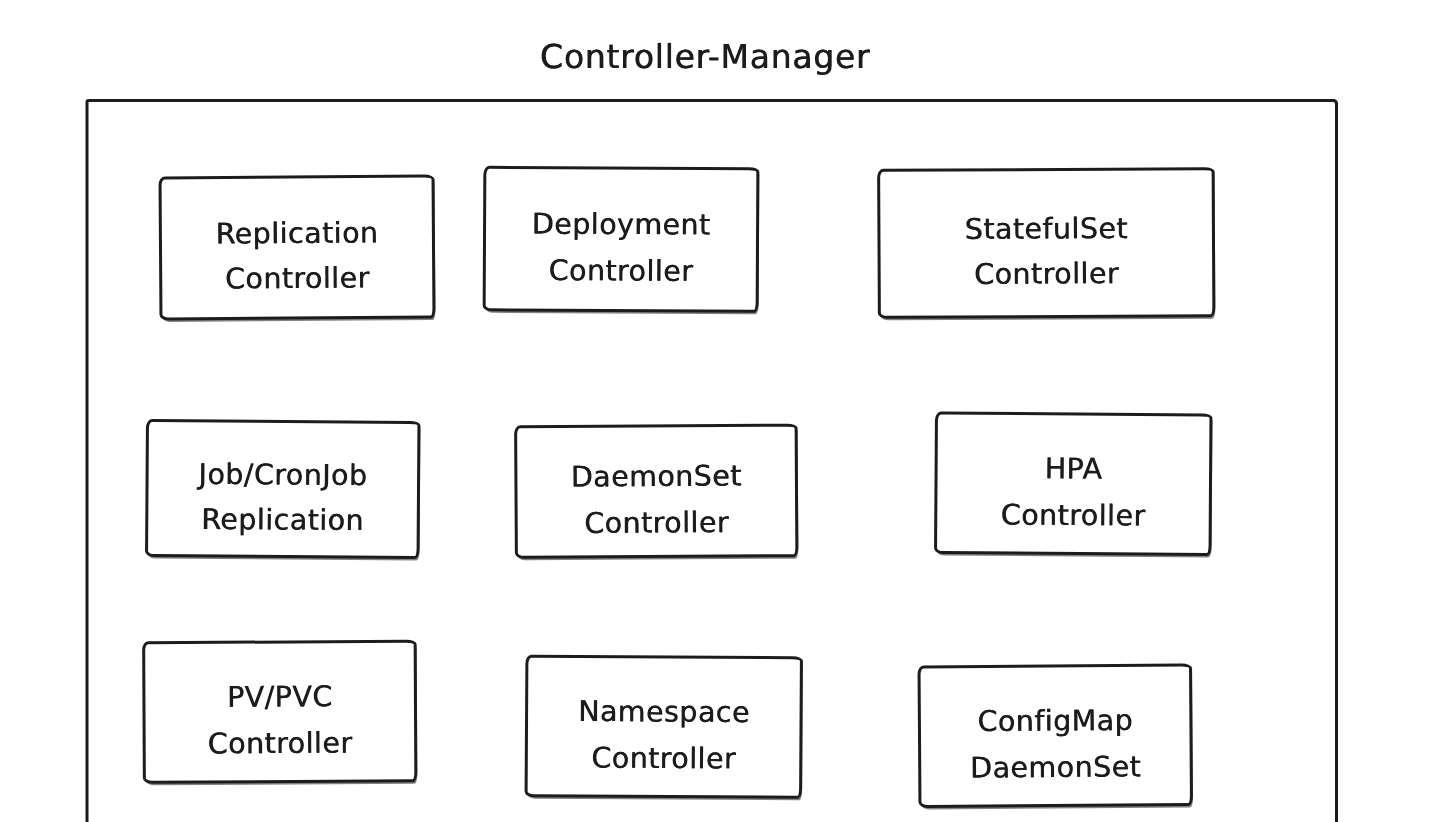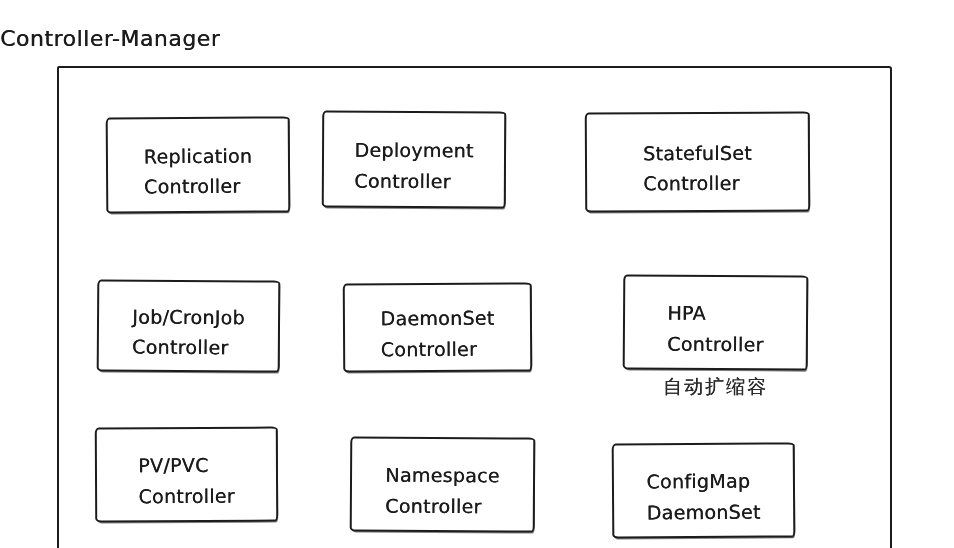--- a/index.html
+++ b/index.html
@@ -10,20 +10,21 @@
     background: #ffffff;
     overflow: hidden;
     font-family: "DejaVu Sans", sans-serif;
     color: #1c1c1c;
   }
   .diagram-title {
     position: absolute;
     top: 26px;
     left: 0;
     width: 940px;
+    text-align: center;
     font-size: 22px;
     letter-spacing: 0.5px;
     text-shadow: 0.4px 0 0 currentColor;
     white-space: nowrap;
   }
   .outer-box {
     position: absolute;
     left: 57px;
     top: 66px;
     width: 835px;
@@ -38,21 +39,21 @@
     border: 2.2px solid #1c1c1c;
     border-radius: 4px 7px 3px 6px / 6px 3px 7px 4px;
     background: #ffffff;
     display: flex;
     align-items: center;
     justify-content: center;
     box-shadow: 1px 2px 0 -1px rgba(28,28,28,0.55);
   }
   .node-label {
     white-space: pre-line;
-    text-align: left;
+    text-align: center;
     font-size: 19px;
     line-height: 1.6;
     letter-spacing: 0.3px;
     text-shadow: 0.35px 0 0 currentColor;
     margin-top: 12px;
   }
   
   .n-replication { left: 106px; top: 117px; width: 184px; height: 96px; transform: rotate(-0.4deg); }
   .n-deployment  { left: 322px; top: 111px; width: 184px; height: 97px; transform: rotate(0.3deg); }
   .n-statefulset { left: 585px; top: 112px; width: 225px; height: 100px; transform: rotate(-0.3deg); }
@@ -96,34 +97,33 @@
 Controller</span>
   </div>
 
   <div class="node n-statefulset">
     <span class="node-label">StatefulSet
 Controller</span>
   </div>
 
   <div class="node n-jobcronjob">
     <span class="node-label">Job/CronJob
-Controller</span>
+Replication</span>
   </div>
 
   <div class="node n-daemonset">
     <span class="node-label">DaemonSet
 Controller</span>
   </div>
 
   <div class="node n-hpa">
     <span class="node-label">HPA
 Controller</span>
   </div>
 
-  <div class="hpa-note">自动扩缩容</div>
 
   <div class="node n-pvpvc">
     <span class="node-label">PV/PVC
 Controller</span>
   </div>
 
   <div class="node n-namespace">
     <span class="node-label">Namespace
 Controller</span>
   </div>

